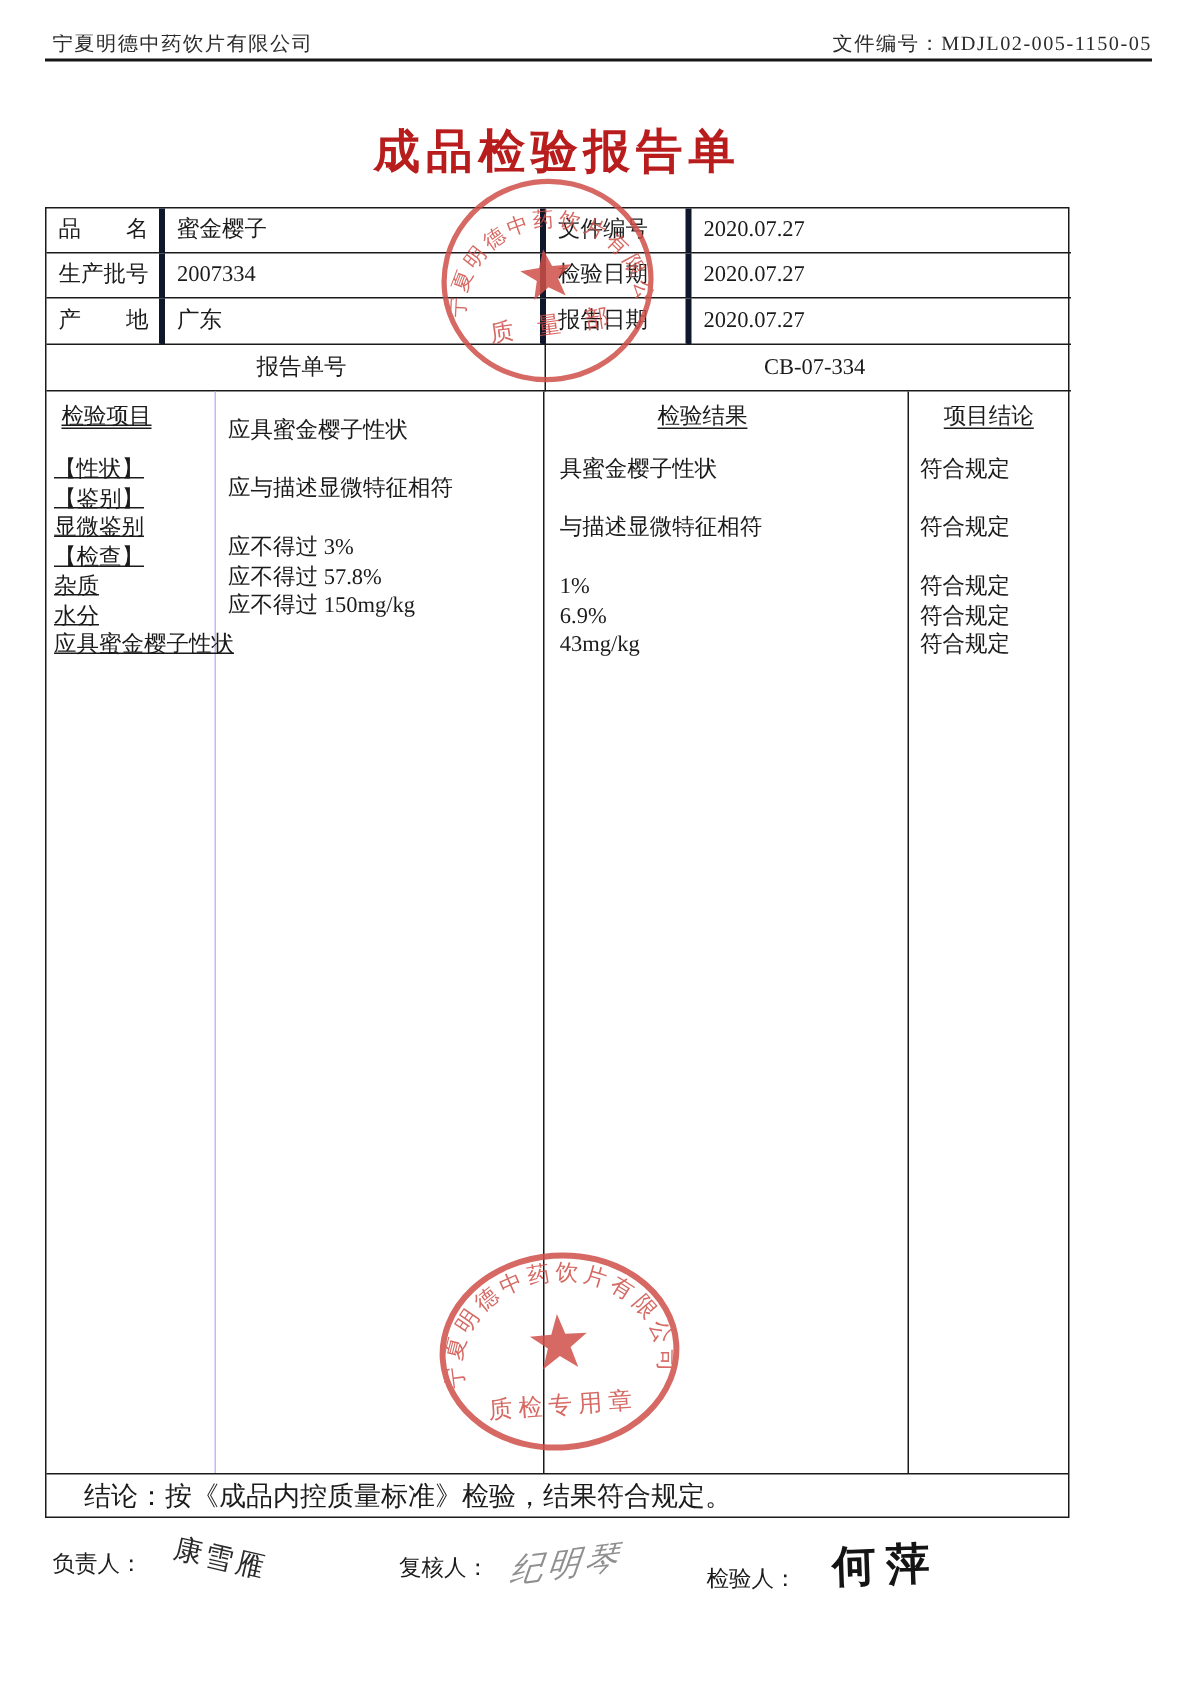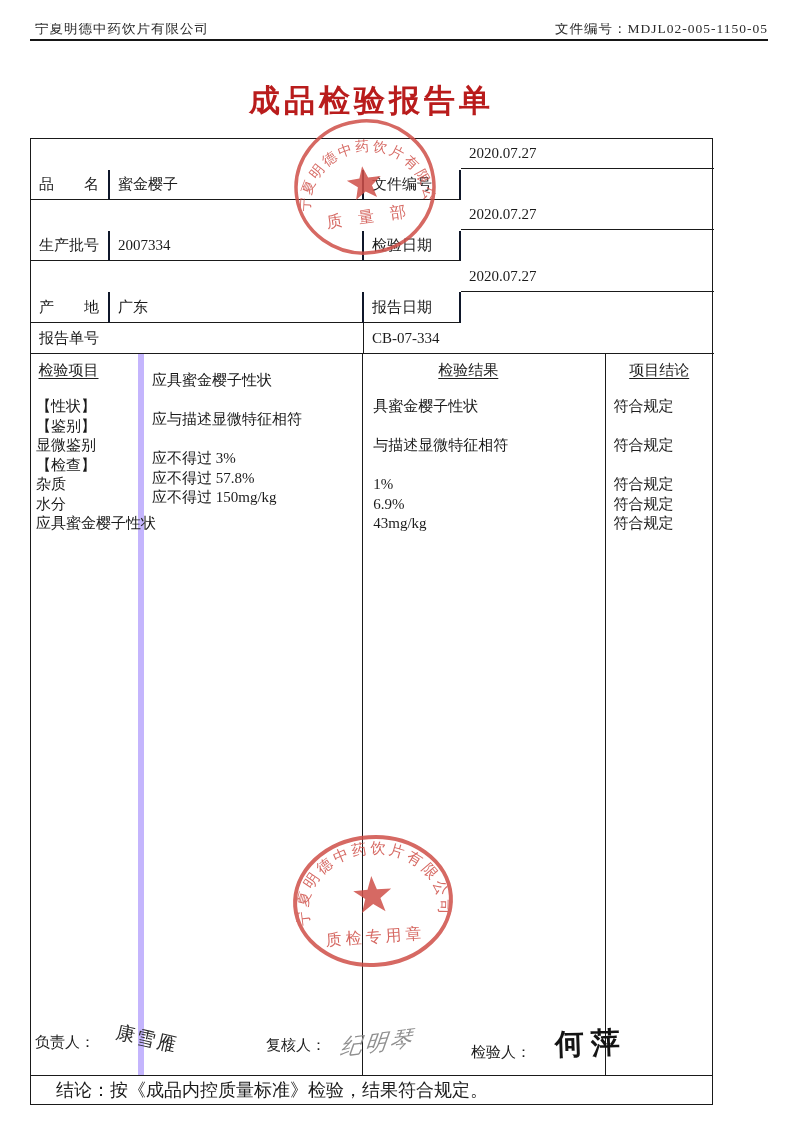--- a/index.html
+++ b/index.html
@@ -15,30 +15,30 @@
 
   .title { position:absolute; left:15px; top:80px; width:713px; text-align:center;
     font-size:31px; font-weight:bold; letter-spacing:4px; color:#b91c1c; }
 
   
   .doc-table { position:absolute; left:30px; top:138px; width:683px; border:1px solid #1a1a1a; background:transparent; }
   .info-grid { display:grid; grid-template-columns:79px 254px 97px 253px; }
   .info-grid .cell { height:30px; line-height:29px; font-size:15px; padding-left:8px;
     border-bottom:1px solid #1a1a1a; white-space:pre; overflow:hidden; }
   .info-grid .cell.r3 { height:31px; line-height:30px; }
-  .info-grid .vr { border-right:2px solid #0f172a;margin-top:31px; }
-  .report-row { display:grid; grid-template-columns:333px 350px; }
+  .info-grid .vr { border-right:4px solid #0f172a; }
+  .report-row { display:grid; grid-template-columns:333px 350px;text-align:center; }
   .report-row .cell { height:31px; line-height:30px; font-size:15px; padding-left:8px;
     border-bottom:1px solid #1a1a1a; }
   .report-row .vr { border-right:1px solid #1a1a1a; }
 
   
   .items-area { position:relative; height:721px; display:flex; }
   .icol { height:100%; }
-  .icol.c1 { width:113px; border-right:6px solid #c4b5fd; }
+  .icol.c1 { width:113px; border-right:1px solid #c4b5fd;text-decoration:underline; }
   .icol.c2 { width:220px; border-right:1px solid #1a1a1a; }
   .icol.c3 { width:244px; border-right:1px solid #1a1a1a; }
   .icol.c4 { width:106px; }
   .icol-header { padding-top:7px; text-align:center; font-size:15px; }
   .icol.c1 .icol-header, .icol.c2 .icol-header, .icol.c3 .icol-header { padding-right:32px; }
   .icol-header span { text-decoration:underline; text-underline-offset:3px; }
   .icol-lines { padding-top:17px; }
   .iline { line-height:19.5px; height:19.5px; font-size:15px; white-space:nowrap; overflow:visible; }
   .icol.c1 .iline { padding-left:5px; }
   .icol.c2 .iline { padding-left:8px; }

